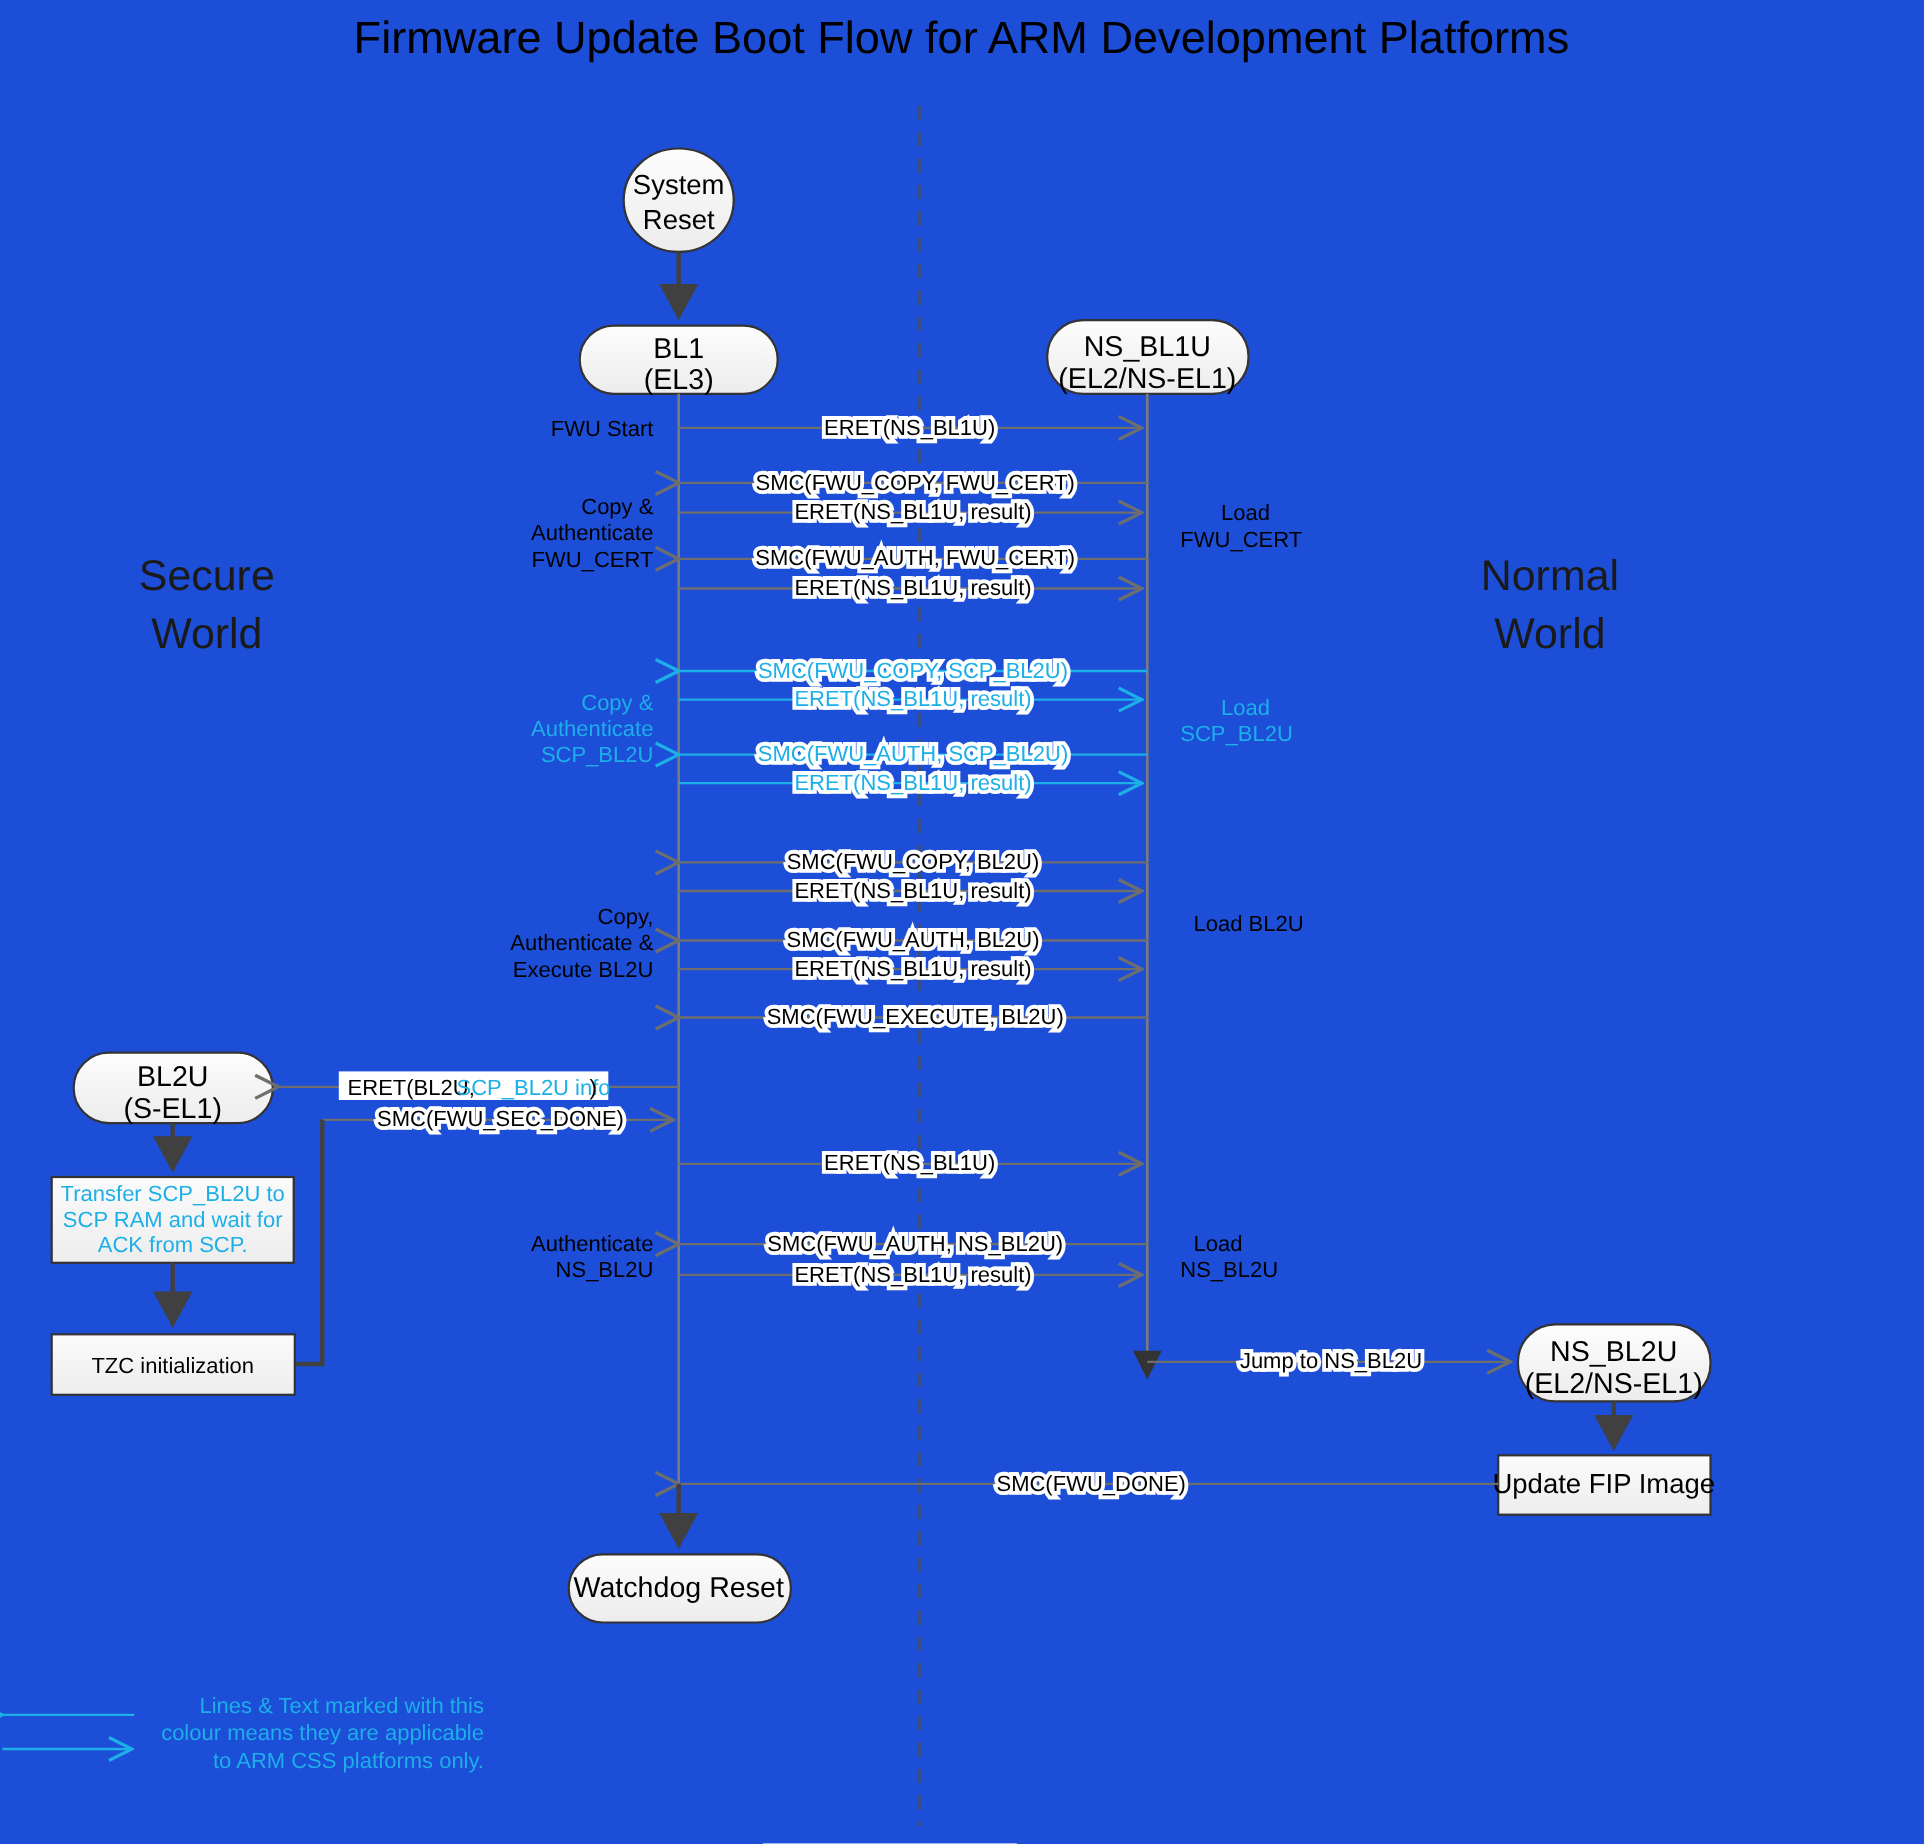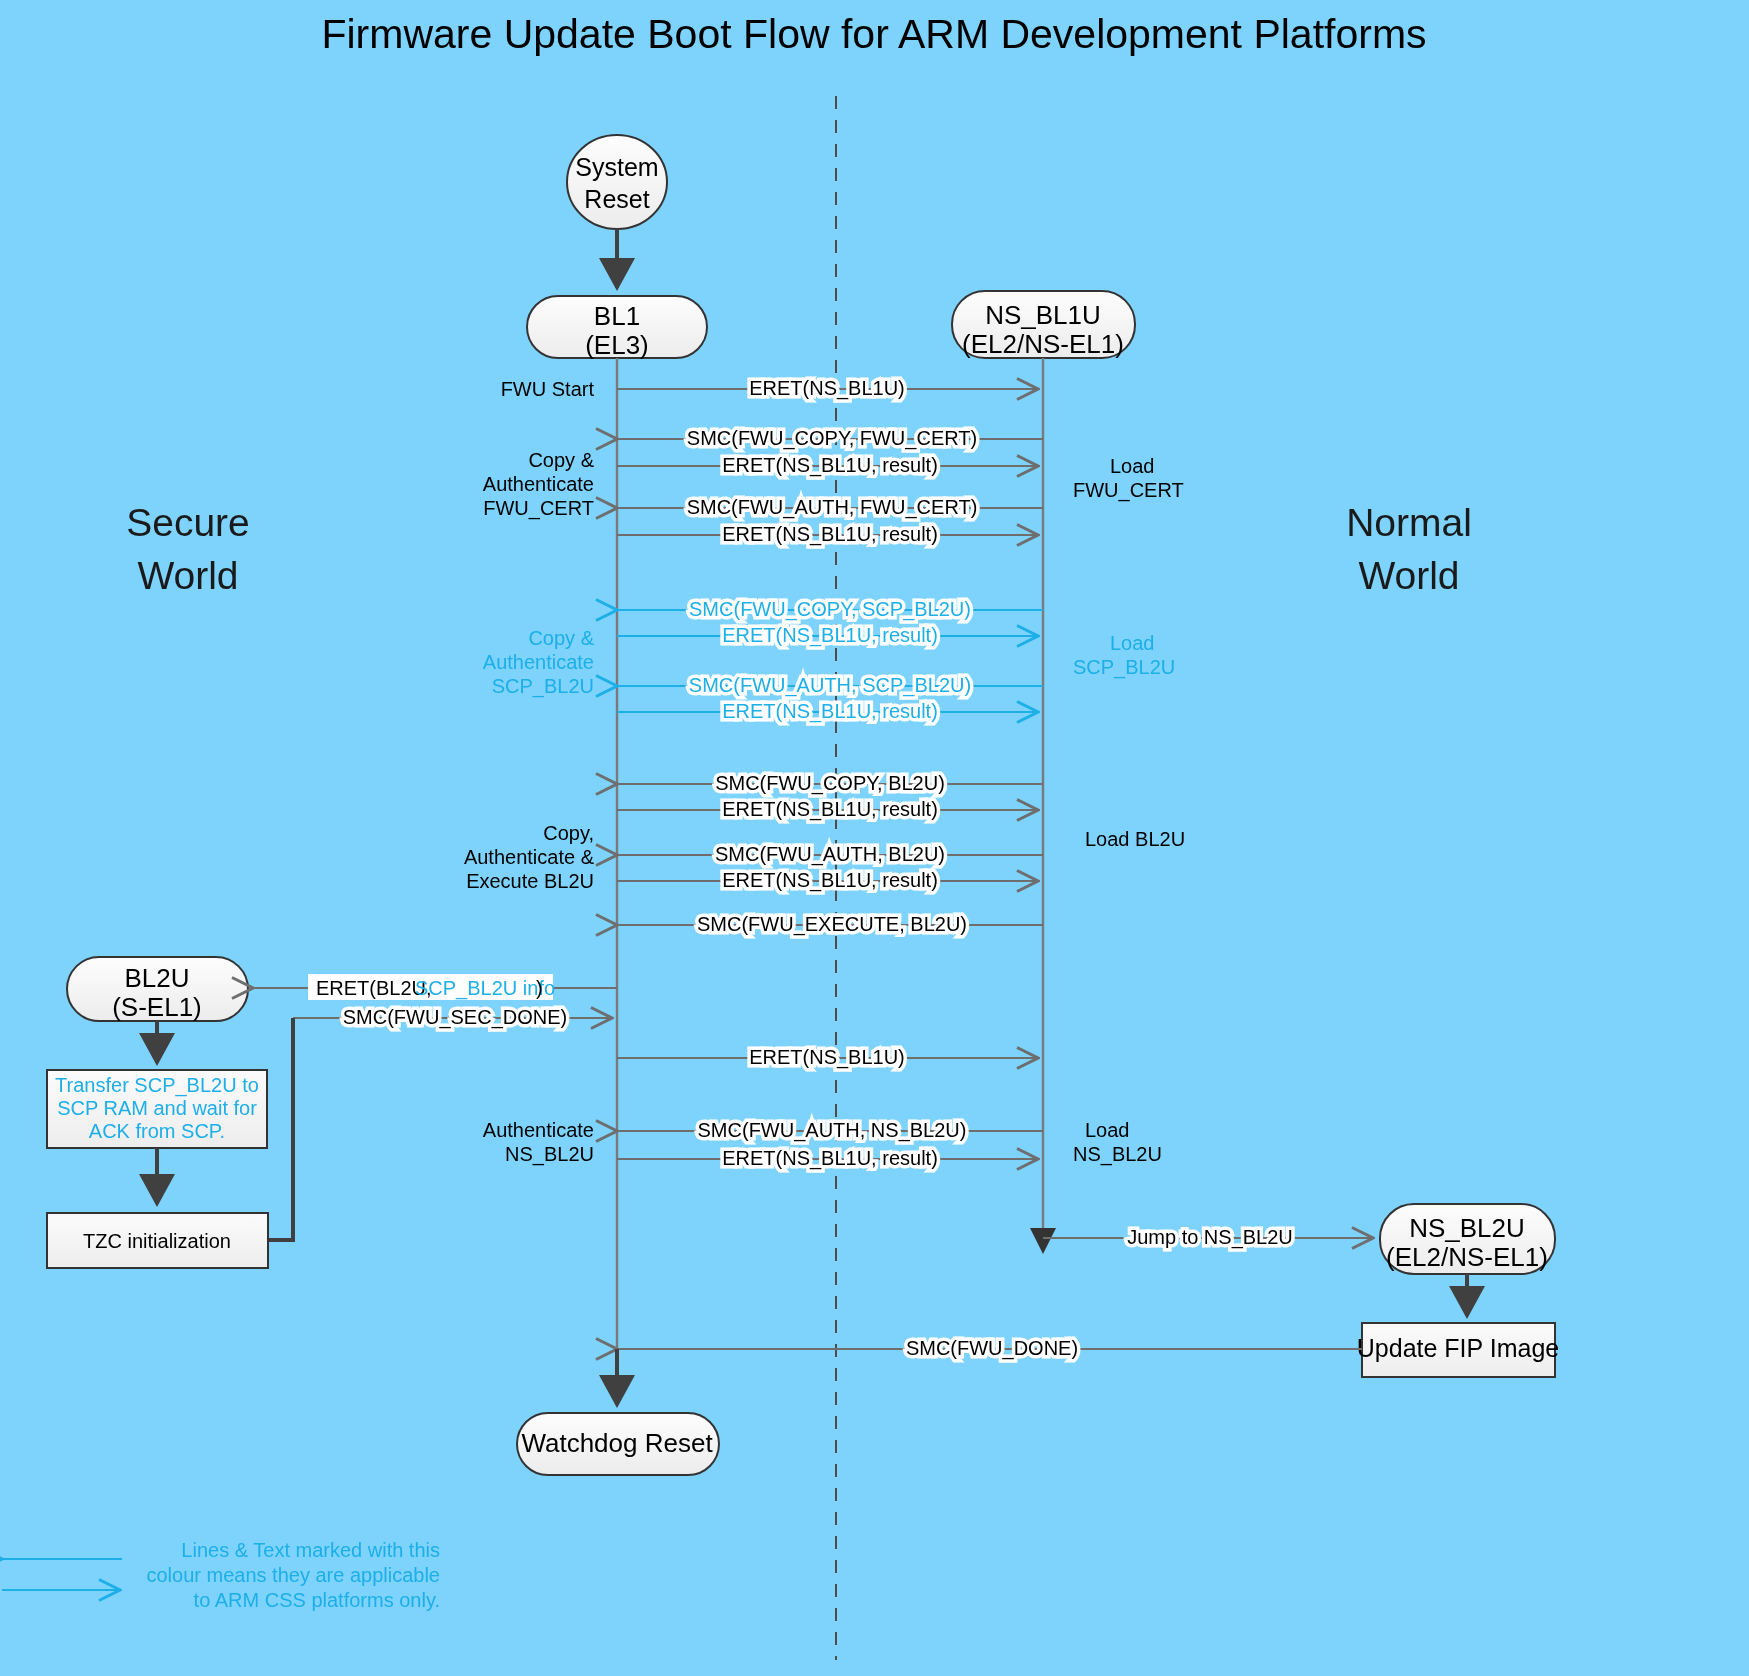--- a/index.html
+++ b/index.html
@@ -7,21 +7,21 @@
     padding: 0;
     background: #ffffff;
   }
   body {
     font-family: "Liberation Sans", sans-serif;
   }
   #canvas {
     position: relative;
     width: 1749px;
     height: 1676px;
-    background: #7dd3fc;
+    background: #1d4ed8;
     overflow: hidden;
   }
   svg#diagram {
     position: absolute;
     left: 0;
     top: 0;
     width: 1749px;
     height: 1676px;
   }
   .title-text {

